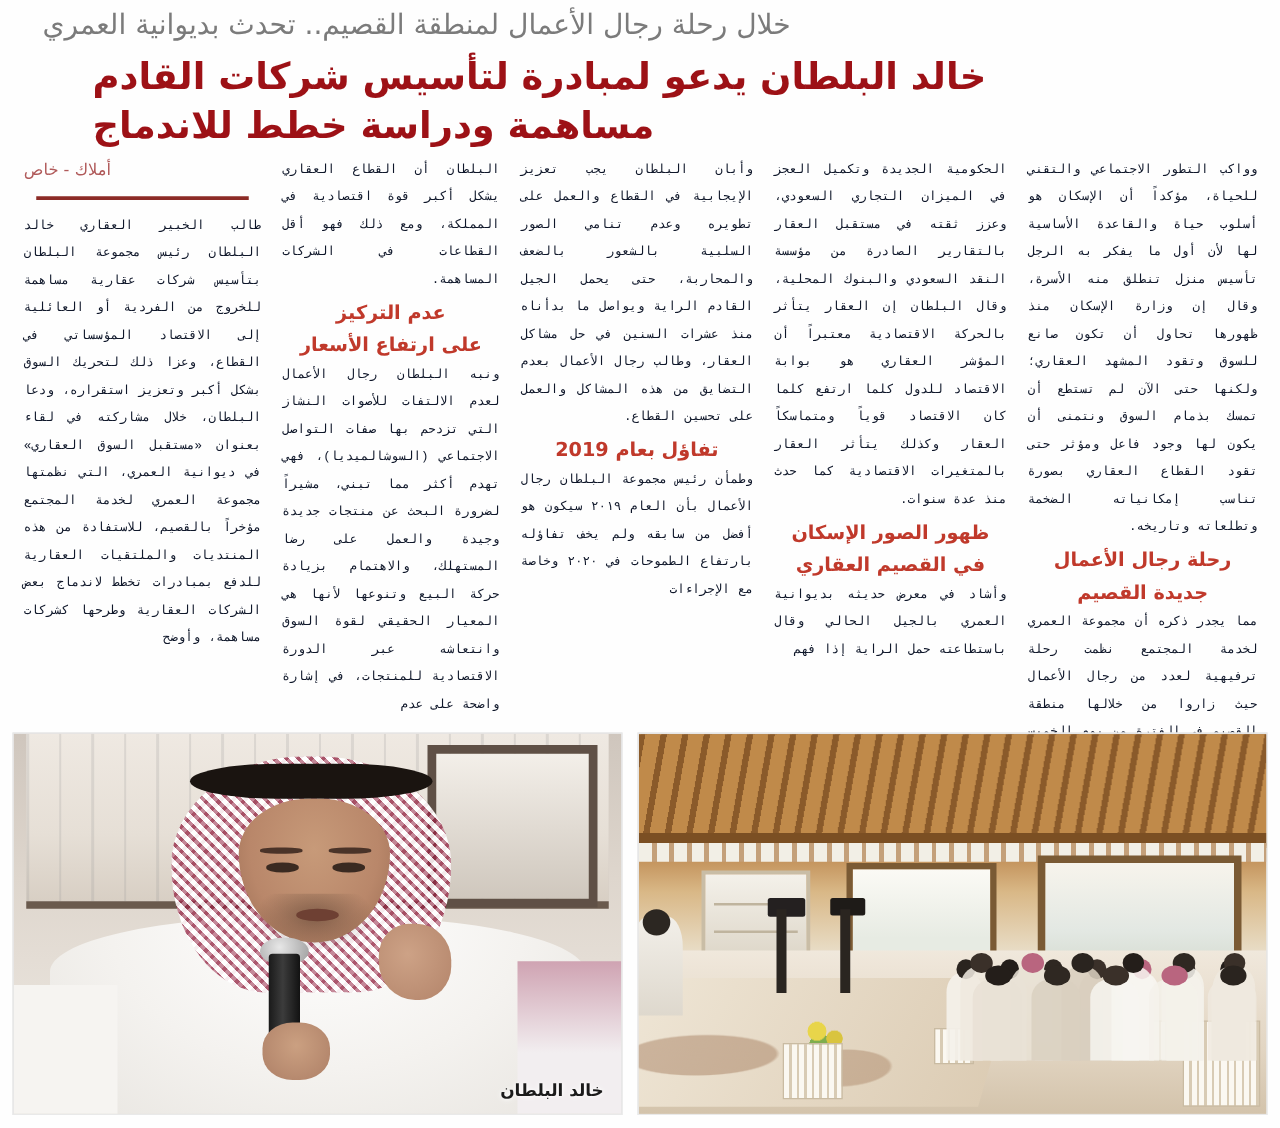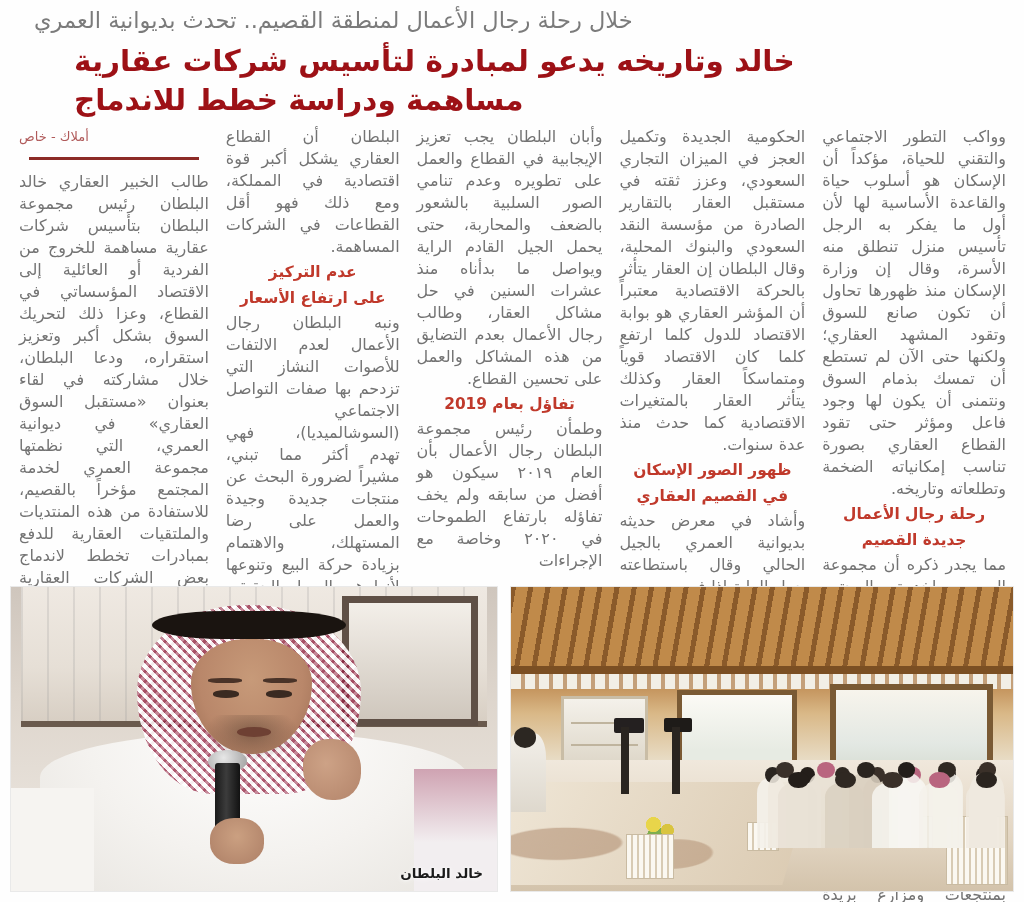--- a/index.html
+++ b/index.html
@@ -68,27 +68,28 @@
   .col.c1 { width: 20.6%; }
   .col.c2 { width: 19.0%; }
   .col.c3 { width: 20.2%; }
   .col.c4 { width: 20.2%; }
   .col.c5 { width: 20.0%; }
 
   .col + .col { }
 
   p.body {
     margin: 0 0 0 0;
-    font-size: 16px;
+    font-size: 10px;
     line-height: 22.0px;
     text-align: justify;
     text-align-last: center;
-    color: #737373;
+    color: #0f172a;
     font-weight: 400;
     word-spacing: 0.5px;
+    font-family: Liberation Mono, monospace;
   }
   p.body.flow { text-align-last: right; }
 
   .subhead {
     font-size: 15.4px;
     line-height: 23px;
     font-weight: 700;
     color: #c0392b;
     text-align: center;
     margin: 3px 0 2px 0;
@@ -298,21 +299,21 @@
   }
 </style>
 </head>
 <body>
 
 <div class="page">
 
   <div class="masthead">
     <div class="kicker">خلال رحلة رجال الأعمال لمنطقة القصيم.. تحدث بديوانية العمري</div>
     <div class="headline">
-      <div>خالد وتاريخه يدعو لمبادرة لتأسيس شركات عقارية</div>
+      <div>خالد البلطان يدعو لمبادرة لتأسيس شركات القادم</div>
       <div>مساهمة ودراسة خطط للاندماج</div>
     </div>
   </div>
 
   <div class="columns">
 
     <div class="col c5">
       <p class="body flow">وواكب التطور الاجتماعي والتقني للحياة، مؤكداً أن الإسكان هو أسلوب حياة والقاعدة الأساسية لها لأن أول ما يفكر به الرجل تأسيس منزل تنطلق منه الأسرة، وقال إن وزارة الإسكان منذ ظهورها تحاول أن تكون صانع للسوق وتقود المشهد العقاري؛ ولكنها حتى الآن لم تستطع أن تمسك بذمام السوق ونتمنى أن يكون لها وجود فاعل ومؤثر حتى تقود القطاع العقاري بصورة تناسب إمكانياته الضخمة وتطلعاته وتاريخه.</p>
       <div class="subhead">رحلة رجال الأعمال</div>
       <div class="subhead">جديدة القصيم</div>

